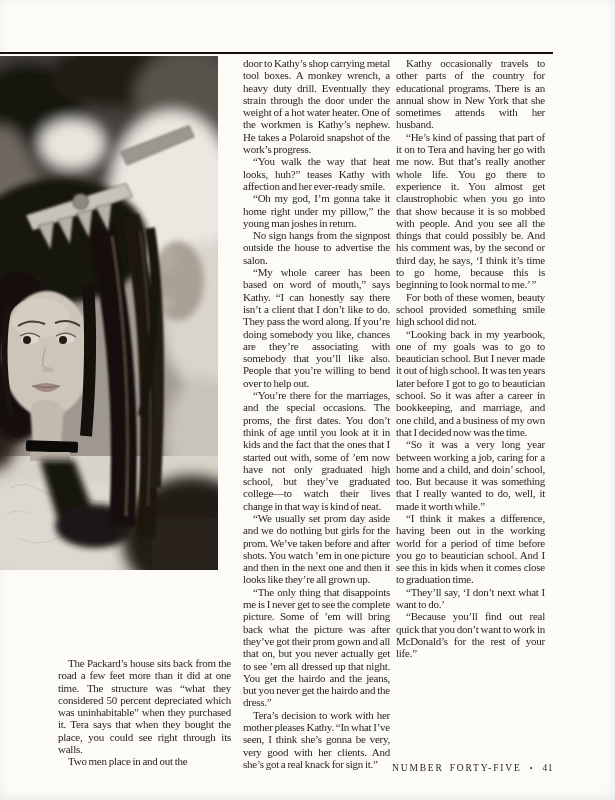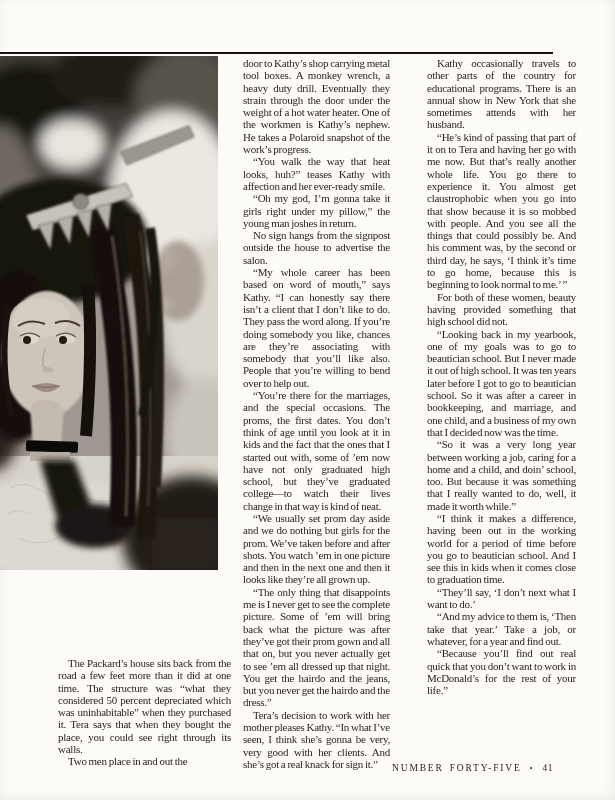--- a/index.html
+++ b/index.html
@@ -25,21 +25,21 @@
     position:absolute;
     text-align:justify;
     font-size:11px;line-height:12.3px;
     letter-spacing:-0.25px;word-spacing:-0.6px;
     color:var(--text-color,#261f18);
   }
   .textcol p{margin:0;text-indent:10px;}
   .flush-first p:first-child{text-indent:0;}
   #caption{left:58px;top:657px;width:173px;}
   #col-mid{left:243px;top:57px;width:147px;}
-  #col-right{left:427px;top:57px;width:149px;}
+  #col-right{left:396px;top:57px;width:149px;}
   .footer{
     position:absolute;top:763px;right:62px;
     font-size:9.5px;letter-spacing:1.8px;word-spacing:2px;
     color:var(--text-color,#261f18);
     white-space:nowrap;
   }
   .footer .sep{font-size:8px;margin:0 2px;}
   .footer .pn{font-weight:normal;letter-spacing:.5px;}
 </style>
 </head>
@@ -156,38 +156,37 @@
   </figure>
 
   <div id="caption" class="textcol">
       <p>The Packard’s house sits back from the road a few feet more than it did at one time. The structure was “what they considered 50 percent depreciated which was uninhabitable” when they purchased it. Tera says that when they bought the place, you could see right through its walls.</p>
       <p>Two men place in and out the</p>
     </div>
 
   <div id="col-mid" class="textcol flush-first">
       <p>door to Kathy’s shop carrying metal tool boxes. A monkey wrench, a heavy duty drill. Eventually they strain through the door under the weight of a hot water heater. One of the workmen is Kathy’s nephew. He takes a Polaroid snapshot of the work’s progress.</p>
       <p>“You walk the way that heat looks, huh?” teases Kathy with affection and her ever-ready smile.</p>
-      <p>“Oh my god, I’m gonna take it girls right under my pillow,” the young man joshes in return.</p>
+      <p>“Oh my god, I’m gonna take it home right under my pillow,” the young man joshes in return.</p>
       <p>No sign hangs from the signpost outside the house to advertise the salon.</p>
       <p>“My whole career has been based on word of mouth,” says Kathy. “I can honestly say there isn’t a client that I don’t like to do. They pass the word along. If you’re doing somebody you like, chances are they’re associating with somebody that you’ll like also. People that you’re willing to bend over to help out.</p>
       <p>“You’re there for the marriages, and the special occasions. The proms, the first dates. You don’t think of age until you look at it in kids and the fact that the ones that I started out with, some of ’em now have not only graduated high school, but they’ve graduated college—to watch their lives change in that way is kind of neat.</p>
       <p>“We usually set prom day aside and we do nothing but girls for the prom. We’ve taken before and after shots. You watch ’em in one picture and then in the next one and then it looks like they’re all grown up.</p>
       <p>“The only thing that disappoints me is I never get to see the complete picture. Some of ’em will bring back what the picture was after they’ve got their prom gown and all that on, but you never actually get to see ’em all dressed up that night. You get the hairdo and the jeans, but you never get the hairdo and the dress.”</p>
       <p>Tera’s decision to work with her mother pleases Kathy. “In what I’ve seen, I think she’s gonna be very, very good with her clients. And she’s got a real knack for sign it.”</p>
     </div>
 
   <div id="col-right" class="textcol">
       <p>Kathy occasionally travels to other parts of the country for educational programs. There is an annual show in New York that she sometimes attends with her husband.</p>
       <p>“He’s kind of passing that part of it on to Tera and having her go with me now. But that’s really another whole life. You go there to experience it. You almost get claustrophobic when you go into that show because it is so mobbed with people. And you see all the things that could possibly be. And his comment was, by the second or third day, he says, ‘I think it’s time to go home, because this is beginning to look normal to me.’ ”</p>
-      <p>For both of these women, beauty having provided something that high school did not.</p>
+      <p>For both of these women, beauty school provided something smile high school did not.</p>
       <p>“Looking back in my yearbook, one of my goals was to go to beautician school. But I never made it out of high school. It was ten years later before I got to go to beautician school. So it was after a career in bookkeeping, and marriage, and one child, and a business of my own that I decided now was the time.</p>
       <p>“So it was a very long year between working a job, caring for a home and a child, and doin’ school, too. But because it was something that I really wanted to do, well, it made it worth while.”</p>
       <p>“I think it makes a difference, having been out in the working world for a period of time before you go to beautician school. And I see this in kids when it comes close to graduation time.</p>
       <p>“They’ll say, ‘I don’t next what I want to do.’</p>
-      <p>“And my advice to them is, ‘Then take that year.’ Take a job, or whatever, for a year and find out.</p>
       <p>“Because you’ll find out real quick that you don’t want to work in McDonald’s for the rest of your life.”</p>
     </div>
 
   <div class="footer">
     <span>NUMBER FORTY-FIVE</span>
     <span class="sep">•</span>
     <span class="pn">41</span>
   </div>
 
 </div>

